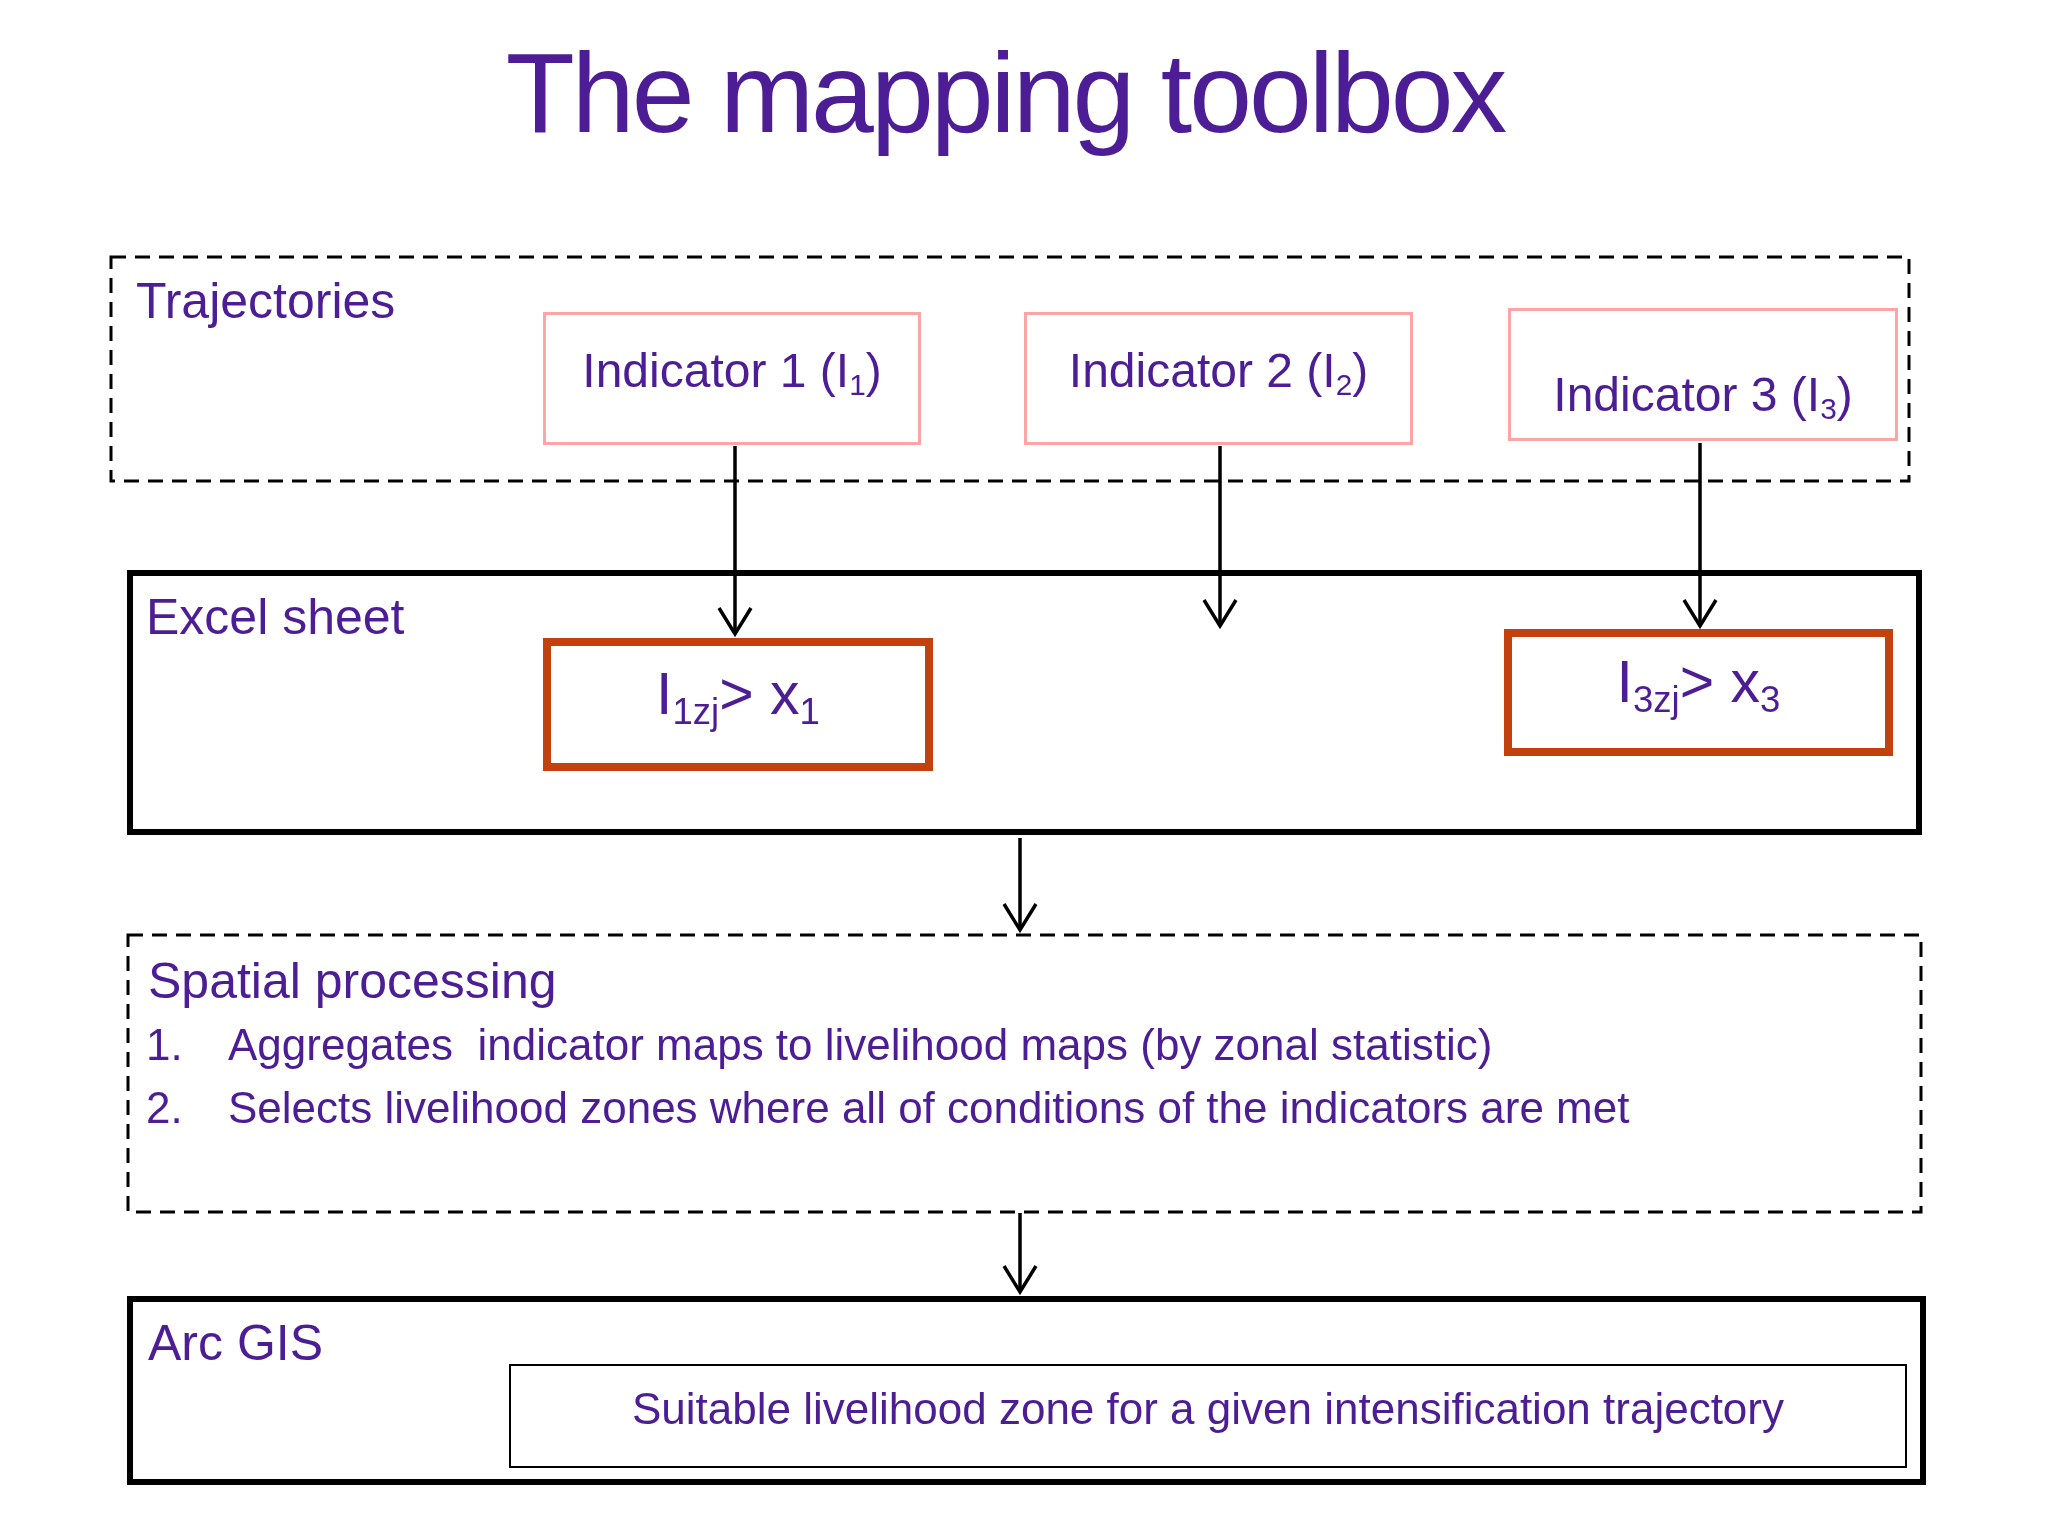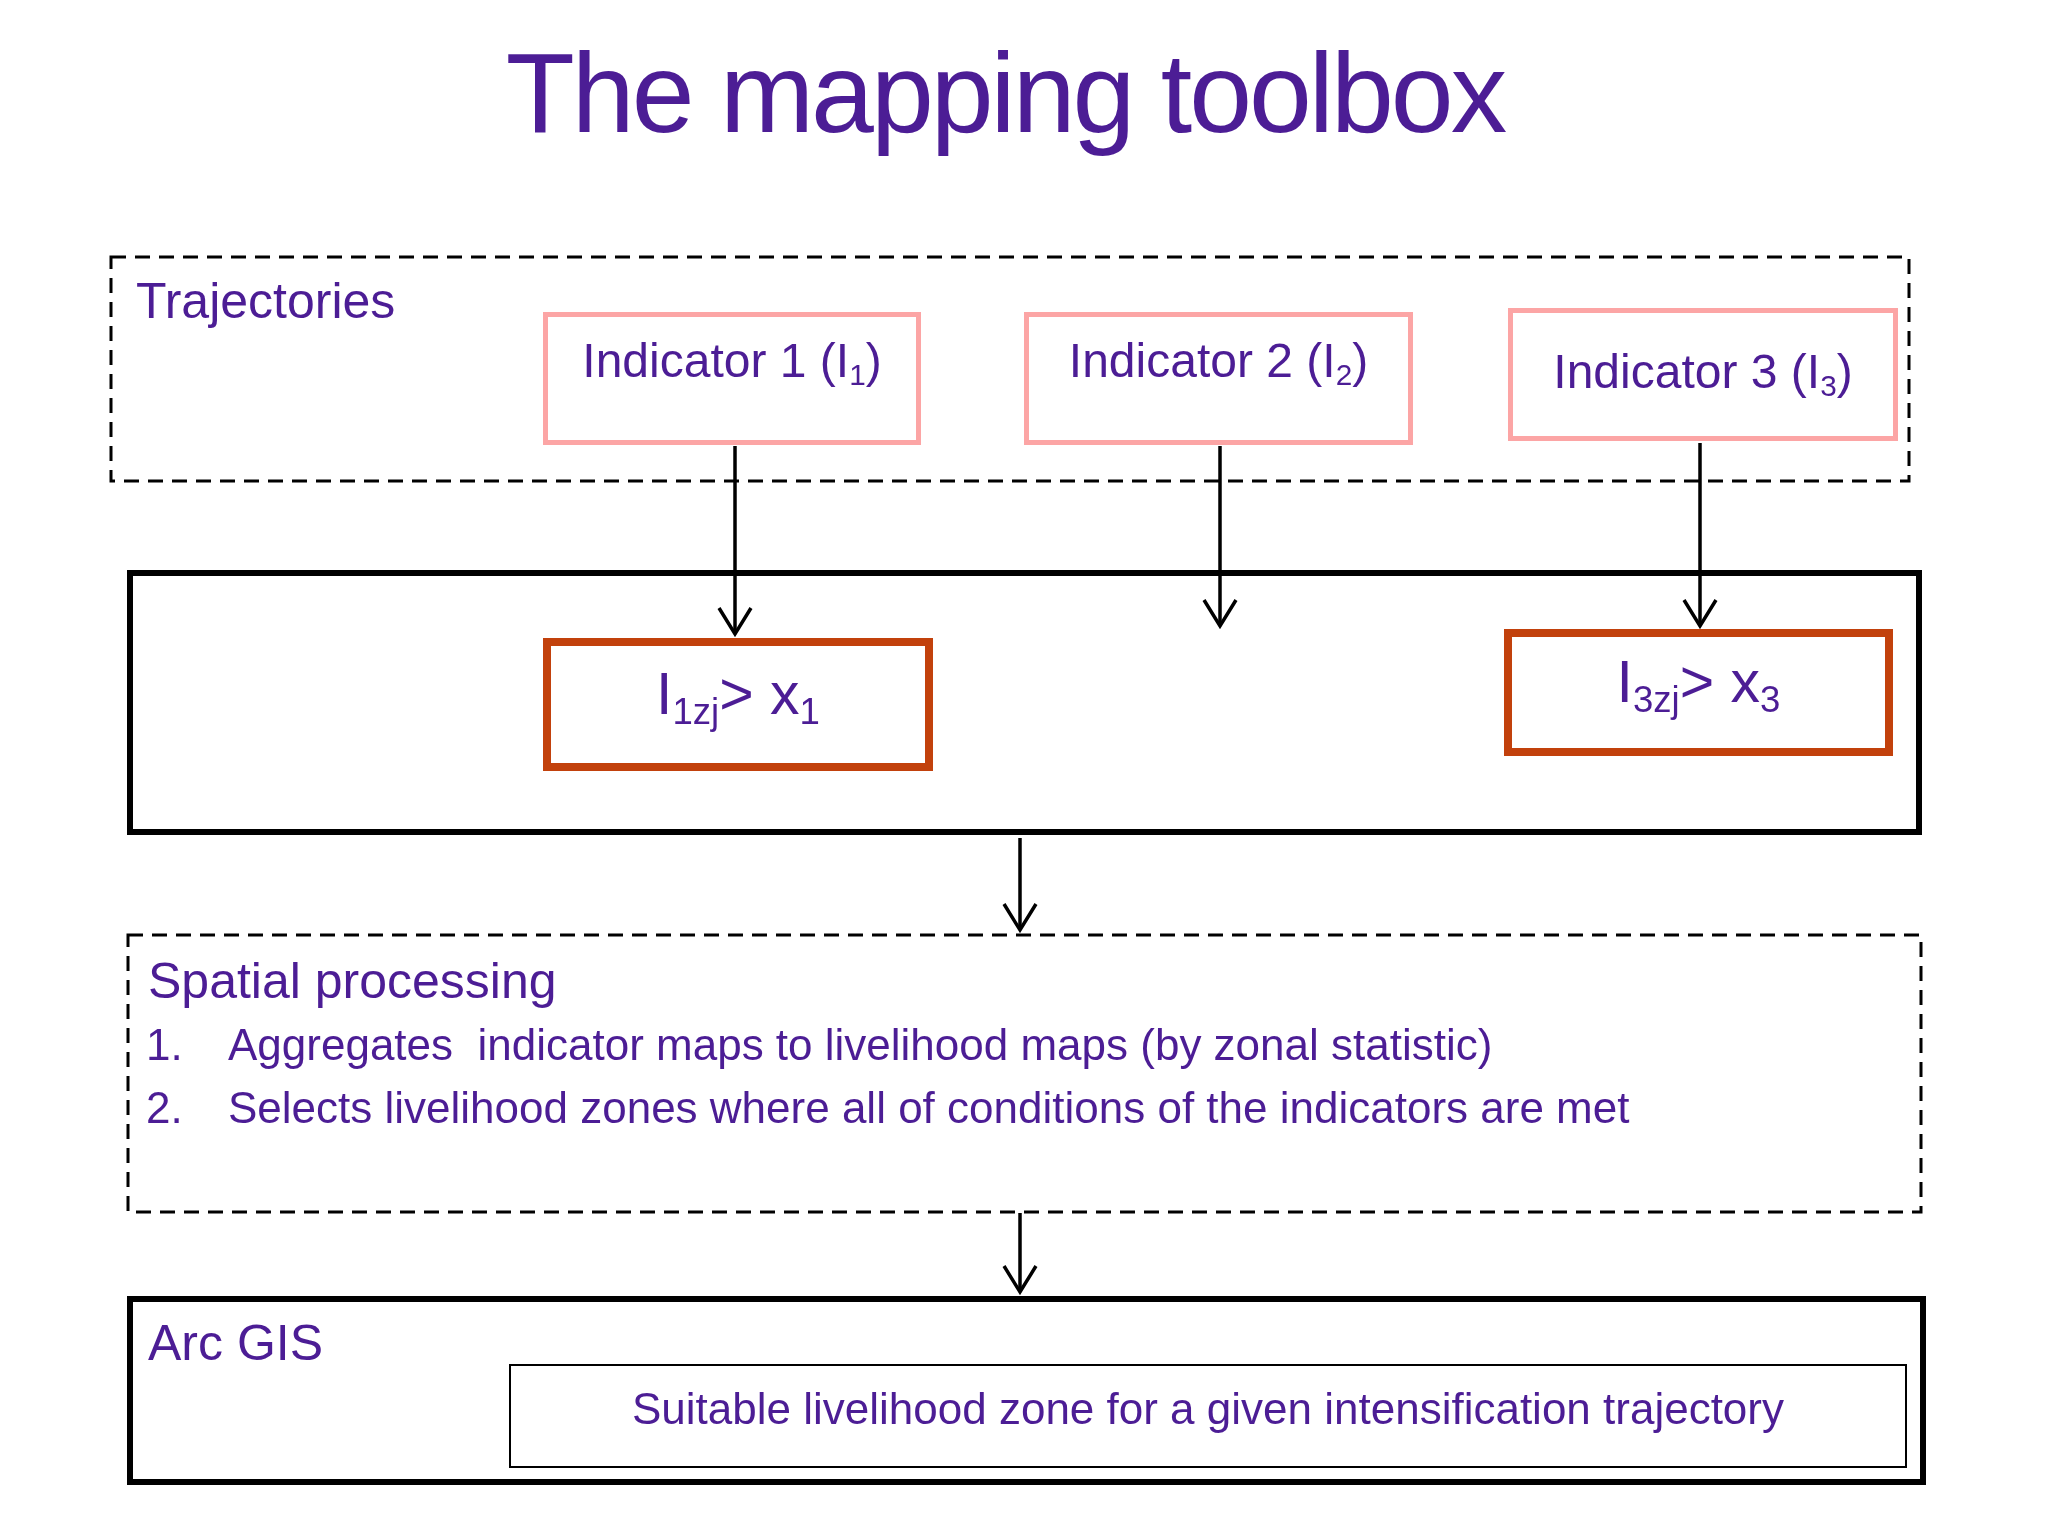--- a/index.html
+++ b/index.html
@@ -36,23 +36,23 @@
   .box {
     position: absolute;
     background: #ffffff;
     display: flex;
     align-items: center;
     justify-content: center;
     box-sizing: border-box;
     white-space: nowrap;
   }
   .indicator-box {
-    border: 5px solid #fca5a5;
+    border: 3px solid #fca5a5;
     font-size: 48px;
-    padding-bottom: 37px;
+    padding-bottom: 16px;
   }
   .container-solid {
     position: absolute;
     border: 6px solid #000000;
     box-sizing: border-box;
     background: transparent;
   }
   .condition-box {
     border: 8px solid #c2410c;
     font-size: 59px;
@@ -108,20 +108,21 @@
     <span><span>Indicator 1 (I</span><span class="sub">1</span><span>)</span></span>
   </div>
   <div class="box indicator-box" style="left:1024px; top:312px; width:389px; height:133px;">
     <span><span>Indicator 2 (I</span><span class="sub">2</span><span>)</span></span>
   </div>
   <div class="box indicator-box" style="left:1508px; top:308px; width:390px; height:133px;align-items:flex-end;">
     <span><span>Indicator 3 (I</span><span class="sub">3</span><span>)</span></span>
   </div>
 
   <div class="container-solid" style="left:127px; top:570px; width:1795px; height:265px;"></div>
+  <div class="section-label" style="left:146px; top:588px;">Excel sheet</div>
 
   <div class="box condition-box" style="left:543px; top:638px; width:390px; height:133px;">
     <span><span>I</span><span class="sub">1zj</span><span>&gt; x</span><span class="sub">1</span></span>
   </div>
   <div class="box condition-box" style="left:1504px; top:629px; width:389px; height:127px;">
     <span><span>I</span><span class="sub">3zj</span><span>&gt; x</span><span class="sub">3</span></span>
   </div>
 
   <div class="section-label" style="left:148px; top:952px;">Spatial processing</div>
   <div class="steps">

